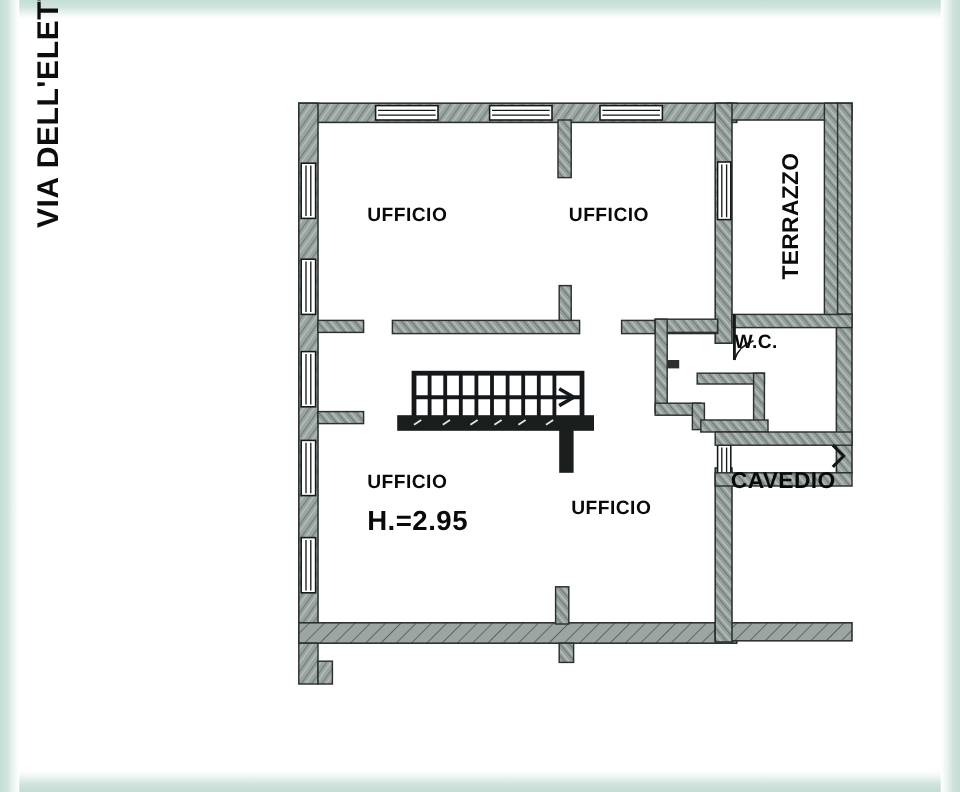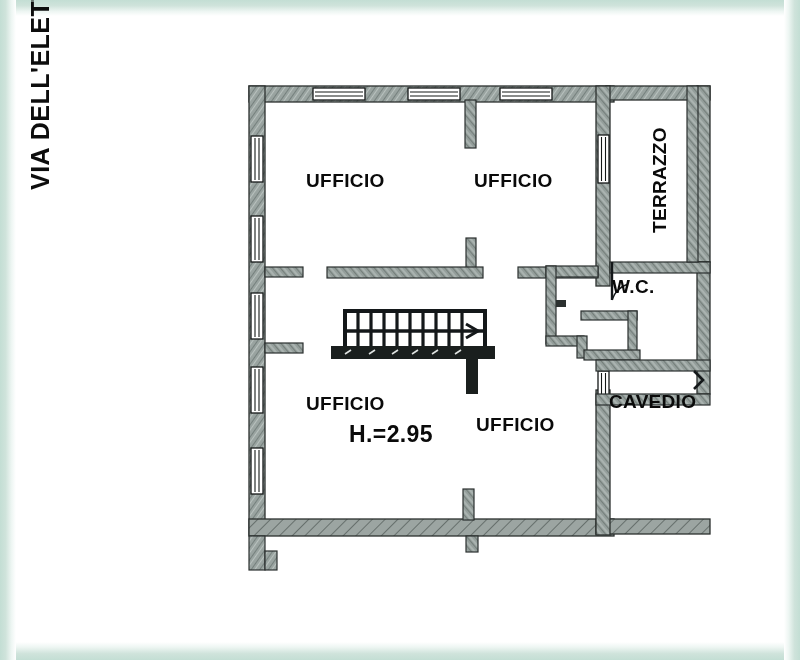--- a/index.html
+++ b/index.html
@@ -67,23 +67,23 @@
   }
 
   .room-label {
     position: absolute;
     font-family: "Liberation Sans", sans-serif;
     font-weight: bold;
     color: #0a0a0a;
     white-space: nowrap;
     line-height: 1.08;
   }
-  .lbl-ufficio   { font-size: 19px; letter-spacing: 0.4px; }
+  .lbl-ufficio   { font-size: 16px; letter-spacing: 0.4px; }
   .lbl-small     { font-size: 19px; letter-spacing: 0.3px; }
-  .lbl-height    { font-size: 23px; letter-spacing: 0.4px; margin-left: 43px; }
+  .lbl-height    { font-size: 23px; letter-spacing: 0.4px; }
   .lbl-rot {
     transform: rotate(-90deg);
     transform-origin: 0 0;
   }
 </style>
 </head>
 <body>
 
 <div id="page">
 

